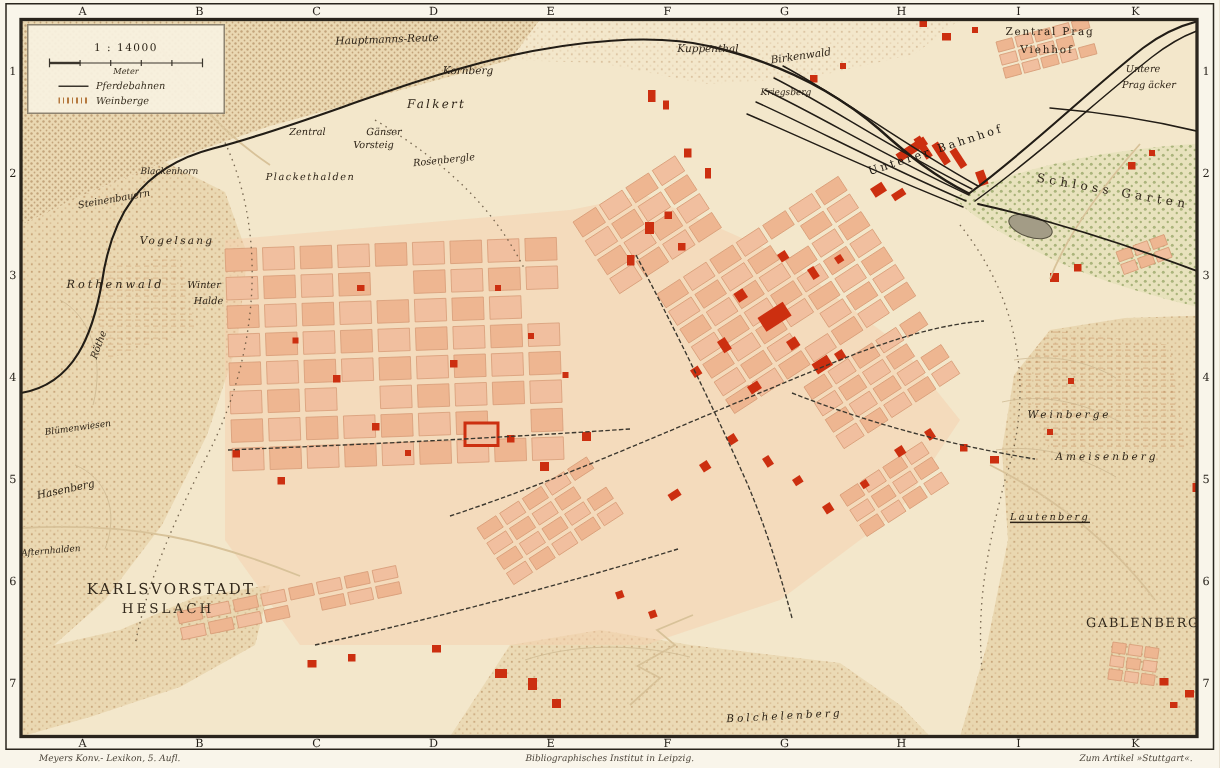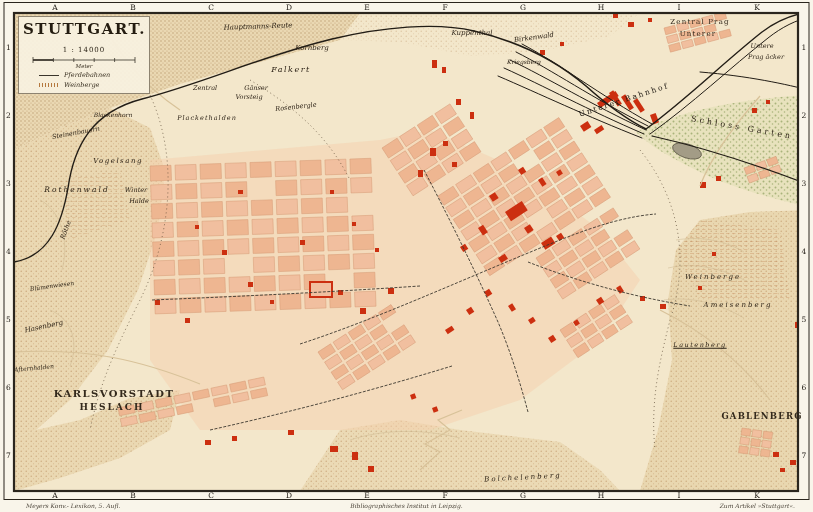--- a/index.html
+++ b/index.html
@@ -1,21 +1,21 @@
 <!DOCTYPE html>
 <html><head>
 <meta charset="utf-8">
 <style>
   html,body{margin:0;padding:0;background:#ddd8cc;}
   .page{position:relative;width:813px;height:512px;background:#f9f5ea;overflow:hidden;
         font-family:"DejaVu Serif","Liberation Serif",serif;}
   #map-svg{position:absolute;left:0;top:0;}
   #labels{position:absolute;left:0;top:0;width:813px;height:512px;pointer-events:none;}
   .map-label{position:absolute;white-space:nowrap;color:#2e2418;font-style:italic;line-height:1;}
-  .map-label.caps{font-style:normal;font-weight:bold;color:#33291c;}
+  .map-label.caps{font-style:normal;font-weight:normal;color:#33291c;}
   .grid-mark{position:absolute;font-size:7.5px;font-style:normal;color:#26211a;line-height:1;
              transform:translate(-50%,-50%);}
   .title-block{position:absolute;left:18px;top:16px;width:132px;background:rgba(248,241,224,.93);
                border:1px solid #8d8370;padding:3px 4px 4px;box-sizing:border-box;text-align:center;}
   .map-title{font-size:15px;font-weight:bold;letter-spacing:1.5px;color:#241c10;}
   .map-scale{font-size:7px;letter-spacing:1px;margin-top:8px;color:#241c10;}
   .scalebar{margin:2px auto 0;display:block;}
   .meter{font-size:5.5px;font-style:italic;color:#3a3122;margin-top:0px;}
   .legend-row{display:flex;align-items:center;gap:5px;font-size:6.5px;font-style:italic;
               color:#3a3122;margin-top:2px;padding-left:16px;text-align:right;}
@@ -459,21 +459,21 @@
   </svg>
 
   <div id="labels">
       <span class="map-label" style="left: 258px; top: 27px; font-size: 7px; transform: translate(-50%, -50%) rotate(-2deg);">Hauptmanns-Reute</span>
       <span class="map-label" style="left: 312px; top: 48px; font-size: 7px; transform: translate(-50%, -50%) rotate(0deg);">Kornberg</span>
       <span class="map-label" style="left: 291px; top: 70px; font-size: 8px; letter-spacing: 1.5px; transform: translate(-50%, -50%) rotate(0deg);">Falkert</span>
       <span class="map-label" style="left: 472px; top: 33px; font-size: 7px; transform: translate(-50%, -50%) rotate(0deg);">Kuppenthal</span>
       <span class="map-label" style="left: 534px; top: 38px; font-size: 7px; transform: translate(-50%, -50%) rotate(-8deg);">Birkenwald</span>
       <span class="map-label" style="left: 524px; top: 62px; font-size: 6px; transform: translate(-50%, -50%) rotate(0deg);">Kriegsberg</span>
       <span class="map-label" style="left: 700px; top: 22px; font-size: 7px; letter-spacing: 1.2px; font-style: normal; transform: translate(-50%, -50%) rotate(0deg);">Zentral Prag</span>
-      <span class="map-label" style="left: 698px; top: 34px; font-size: 7px; letter-spacing: 1.2px; font-style: normal; transform: translate(-50%, -50%) rotate(0deg);">Unterer</span>
+      <span class="map-label" style="left: 698px; top: 34px; font-size: 7px; letter-spacing: 1.2px; font-style: normal; transform: translate(-50%, -50%) rotate(0deg);">Viehhof</span>
       <span class="map-label" style="left: 762px; top: 46px; font-size: 6.5px; transform: translate(-50%, -50%) rotate(0deg);">Untere</span>
       <span class="map-label" style="left: 766px; top: 57px; font-size: 6.5px; transform: translate(-50%, -50%) rotate(0deg);">Prag äcker</span>
       <span class="map-label" style="left: 624px; top: 100px; font-size: 7.5px; letter-spacing: 2px; font-style: normal; color: rgb(28, 23, 16); transform: translate(-50%, -50%) rotate(-18deg);">Unterer Bahnhof</span>
       <span class="map-label" style="left: 742px; top: 128px; font-size: 8px; letter-spacing: 3px; font-style: normal; transform: translate(-50%, -50%) rotate(10deg);">Schloss Garten</span>
       <span class="map-label" style="left: 205px; top: 88px; font-size: 6.5px; transform: translate(-50%, -50%) rotate(0deg);">Zentral</span>
       <span class="map-label" style="left: 256px; top: 88px; font-size: 6.5px; transform: translate(-50%, -50%) rotate(0deg);">Gänser</span>
       <span class="map-label" style="left: 249px; top: 97px; font-size: 6.5px; transform: translate(-50%, -50%) rotate(0deg);">Vorsteig</span>
       <span class="map-label" style="left: 296px; top: 107px; font-size: 6.5px; transform: translate(-50%, -50%) rotate(-6deg);">Rosenbergle</span>
       <span class="map-label" style="left: 113px; top: 115px; font-size: 6px; transform: translate(-50%, -50%) rotate(0deg);">Blackenhorn</span>
       <span class="map-label" style="left: 207px; top: 118px; font-size: 6.5px; letter-spacing: 1px; transform: translate(-50%, -50%) rotate(0deg);">Plackethalden</span>
@@ -523,21 +523,20 @@
       <span class="grid-mark" style="left: 804px; top: 252px;">4</span>
       <span class="grid-mark" style="left: 8.5px; top: 320px;">5</span>
       <span class="grid-mark" style="left: 804px; top: 320px;">5</span>
       <span class="grid-mark" style="left: 8.5px; top: 388px;">6</span>
       <span class="grid-mark" style="left: 804px; top: 388px;">6</span>
       <span class="grid-mark" style="left: 8.5px; top: 456px;">7</span>
       <span class="grid-mark" style="left: 804px; top: 456px;">7</span>
     </div>
 
   <div class="title-block">
-    <div class="map-title">STUTTGART.</div>
     <div class="map-scale">1 : 14000</div>
     <svg class="scalebar" width="110" height="7">
       <line x1="4" y1="4" x2="106" y2="4" stroke="#3a352c" stroke-width="0.8"></line>
       <g stroke="#3a352c" stroke-width="0.8">
         <line x1="4" y1="1" x2="4" y2="7"></line>
           <line x1="24.4" y1="2" x2="24.4" y2="6"></line>
         <line x1="44.8" y1="2" x2="44.8" y2="6"></line>
           <line x1="65.2" y1="2" x2="65.2" y2="6"></line>
         <line x1="85.6" y1="2" x2="85.6" y2="6"></line>
           <line x1="106" y1="1" x2="106" y2="7"></line>

